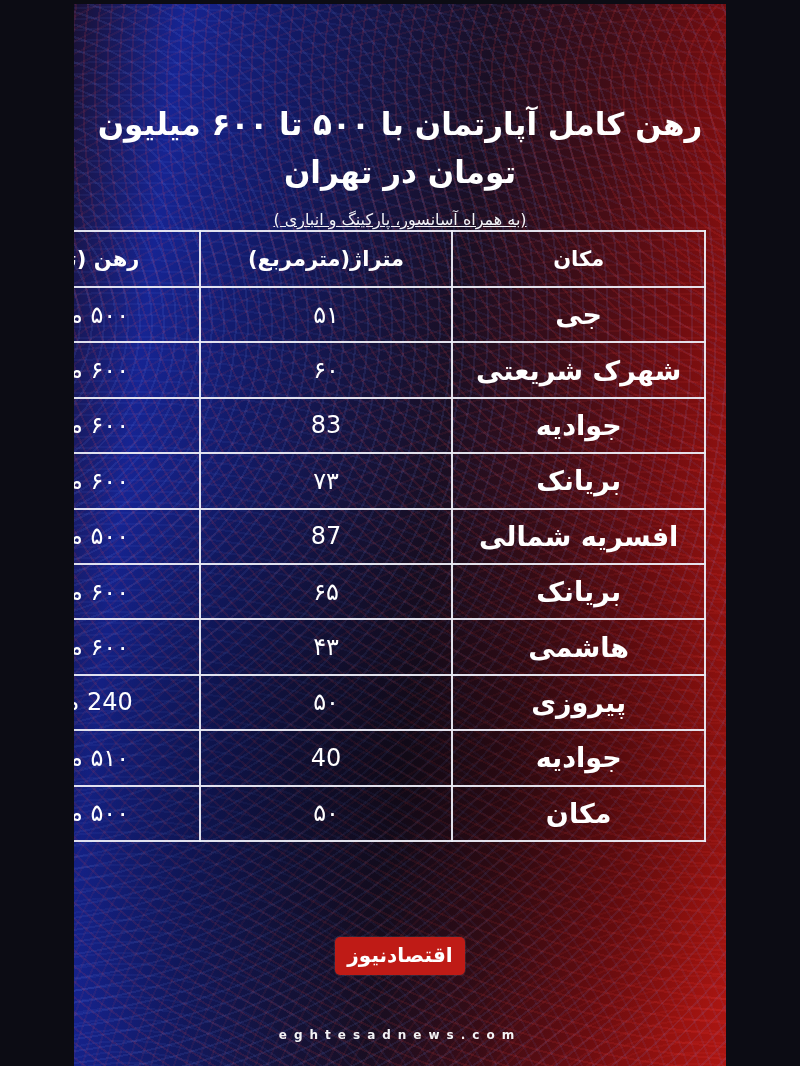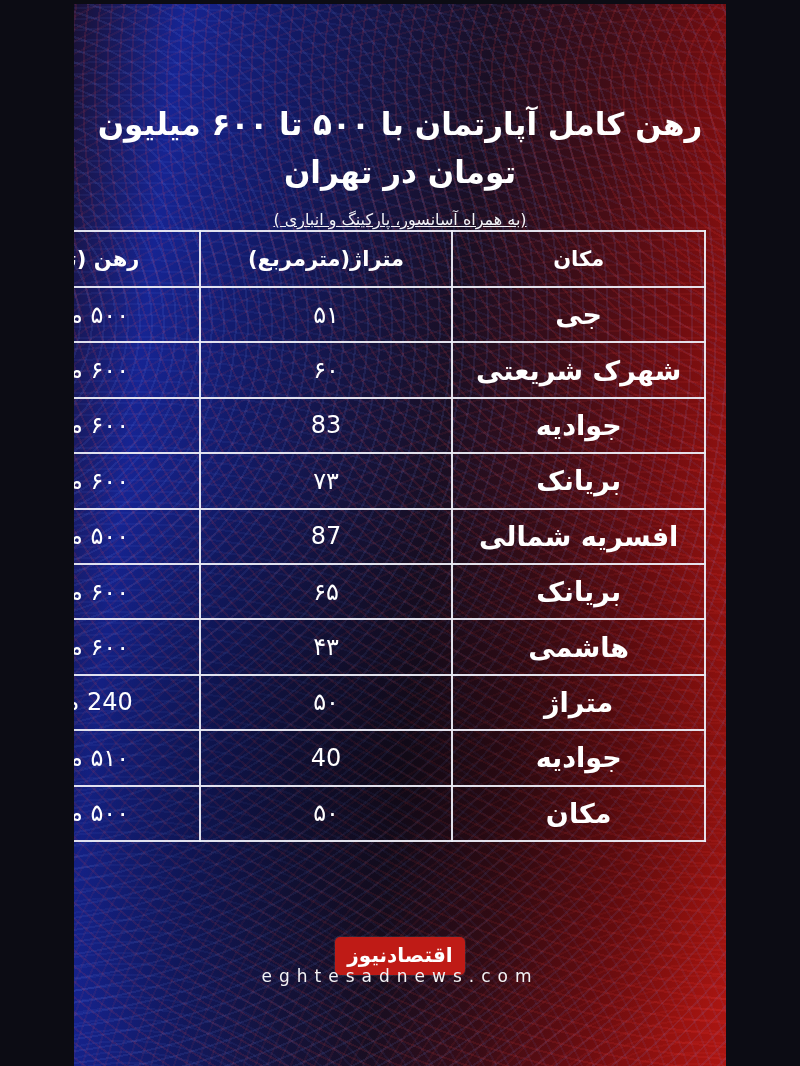--- a/index.html
+++ b/index.html
@@ -77,27 +77,27 @@
     box-shadow: 0 0 0 1px rgba(255,255,255,0.08);
   }
   .brand-text {
     font-size: 20px;
     font-weight: bold;
     color: #ffffff;
     letter-spacing: -1px;
   }
   .site {
     position: absolute;
-    top: 962px; left: 0; right: 0;
+    top: 1024px; left: 0; right: 0;
     text-align: center;
     direction: ltr;
-    font-size: 17px;
+    font-size: 12px;
     color: #f3f3f5;
     letter-spacing: 7px;
-    font-weight: normal;
+    font-weight: bold;
   }
 </style>
 </head>
 <body>
 
 <div class="canvas">
 
   <div class="header">
     <div class="title">رهن کامل آپارتمان با ۵۰۰ تا ۶۰۰ میلیون تومان در تهران</div>
     <div class="subtitle">(به همراه آسانسور، پارکینگ و انباری )</div>
@@ -142,21 +142,21 @@
             <td class="loc">بریانک</td>
             <td>۶۵</td>
             <td>۶۰۰ میلیون</td>
           </tr>
           <tr>
             <td class="loc">هاشمی</td>
             <td>۴۳</td>
             <td>۶۰۰ میلیون</td>
           </tr>
           <tr>
-            <td class="loc">متراژ</td>
+            <td class="loc">پیروزی</td>
             <td>۵۰</td>
             <td>240 میلیون</td>
           </tr>
           <tr>
             <td class="loc">جوادیه</td>
             <td>40</td>
             <td>۵۱۰ میلیون</td>
           </tr>
           <tr>
             <td class="loc">مکان</td>

